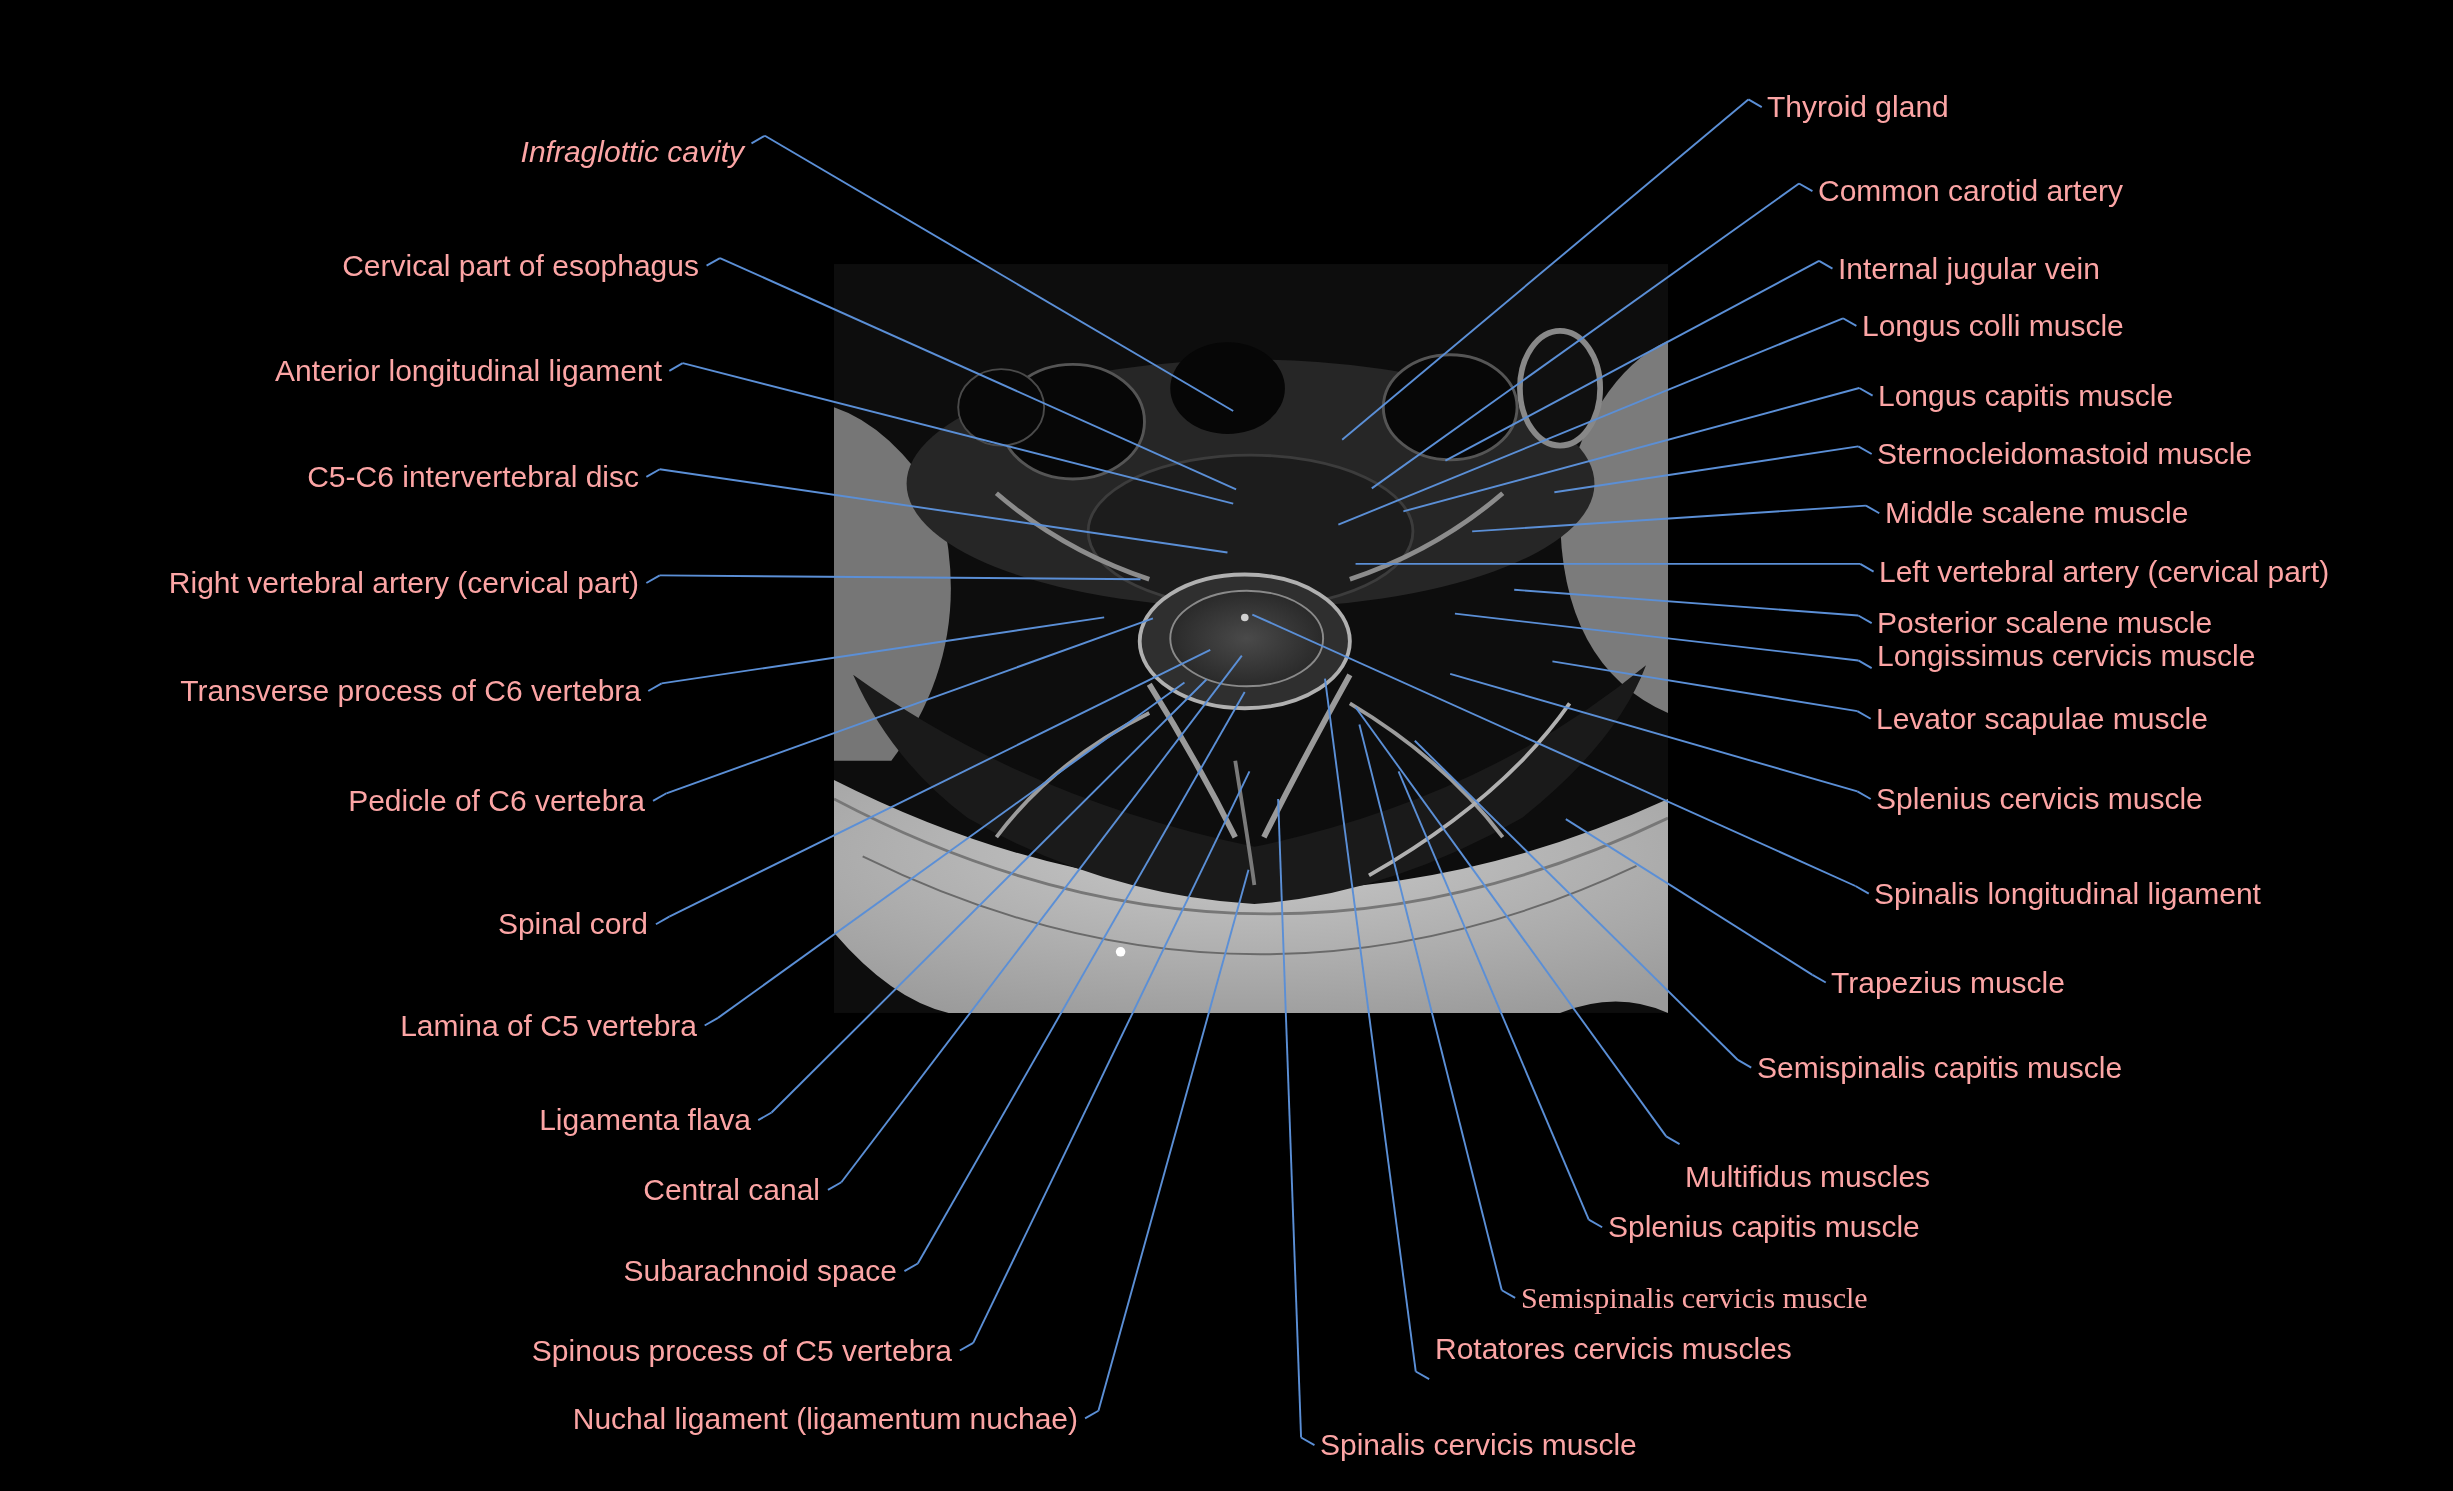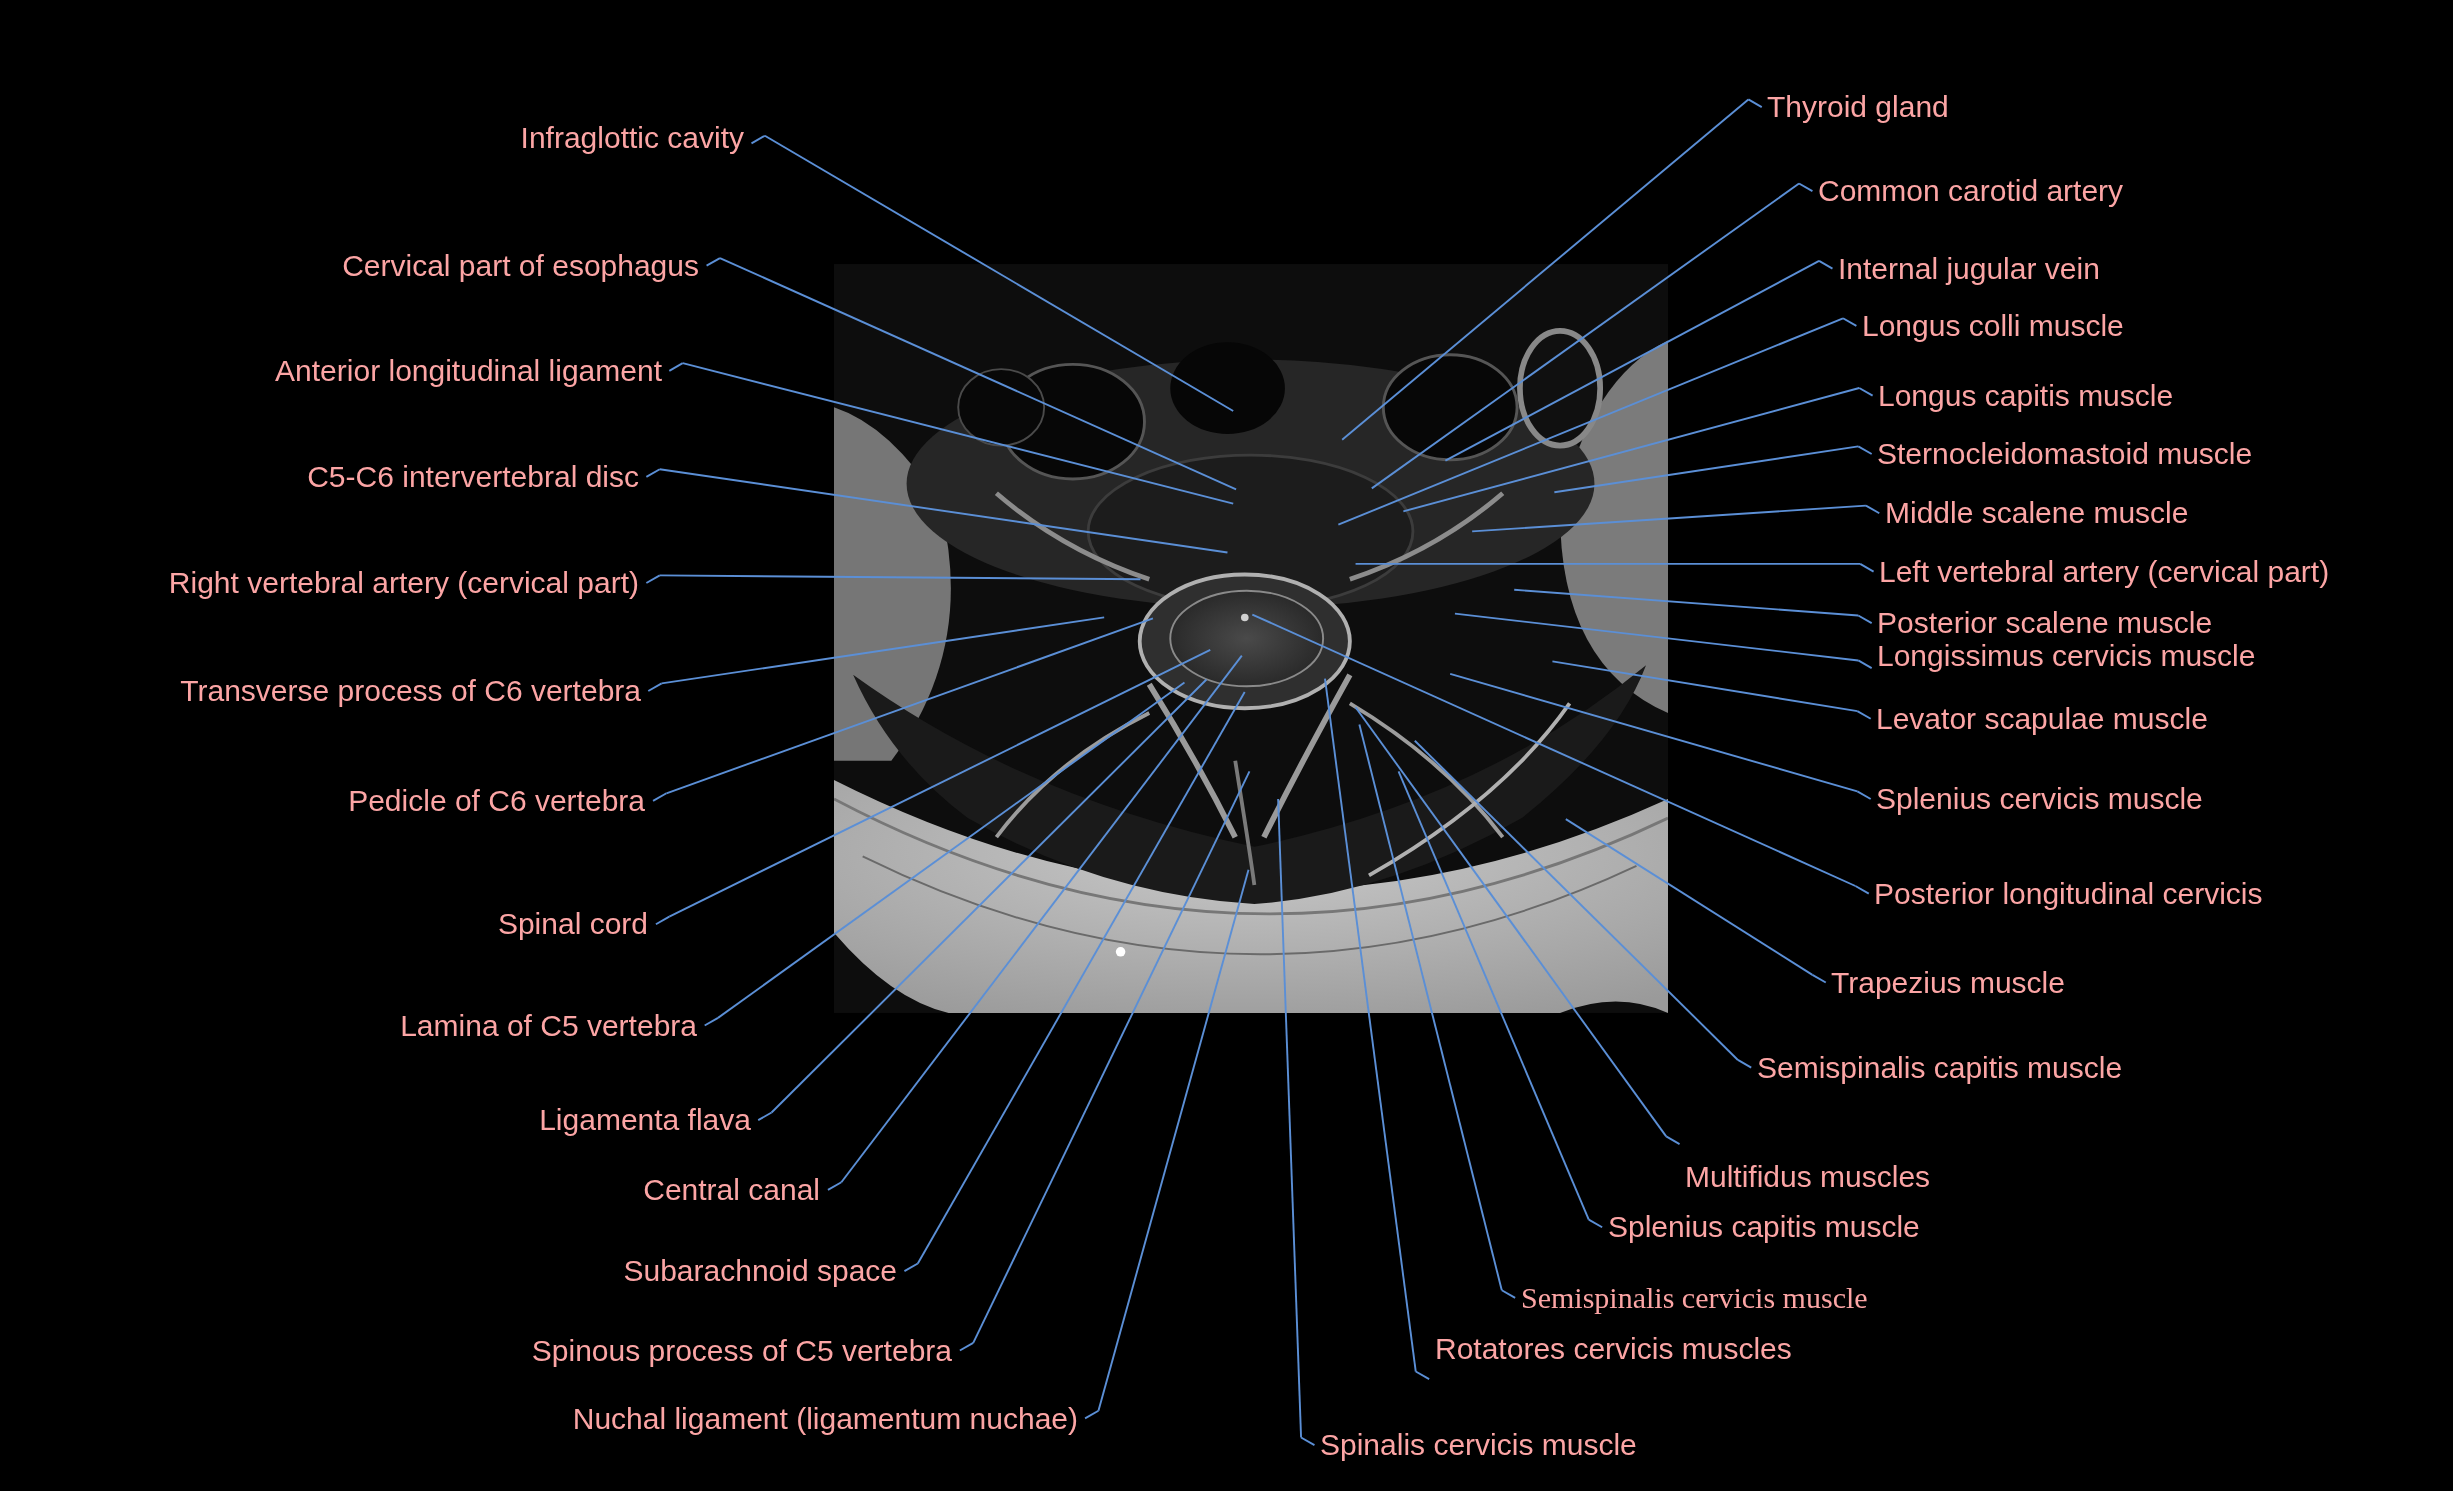--- a/index.html
+++ b/index.html
@@ -131,21 +131,21 @@
       <line x1="1662" y1="1276" x2="1463" y2="807" stroke="#5b8fd6" stroke-width="2"></line>
       <line x1="1585" y1="1358" x2="1571" y2="1350" stroke="#5b8fd6" stroke-width="2"></line>
       <line x1="1571" y1="1350" x2="1422" y2="758" stroke="#5b8fd6" stroke-width="2"></line>
       <line x1="1495" y1="1443" x2="1481" y2="1435" stroke="#5b8fd6" stroke-width="2"></line>
       <line x1="1481" y1="1435" x2="1386" y2="710" stroke="#5b8fd6" stroke-width="2"></line>
       <line x1="1375" y1="1512" x2="1361" y2="1504" stroke="#5b8fd6" stroke-width="2"></line>
       <line x1="1361" y1="1504" x2="1337" y2="836" stroke="#5b8fd6" stroke-width="2"></line>
     </svg>
 
   <div id="labels-left">
-      <div class="label left" style="right: 1710px; top: 138px;">Infraglottic cavity</div>
+      <div class="label left" style="right: 1710px; top: 152px; font-style: italic;">Infraglottic cavity</div>
       <div class="label left" style="right: 1755px; top: 266px;">Cervical part of esophagus</div>
       <div class="label left" style="right: 1792px; top: 371px;">Anterior longitudinal ligament</div>
       <div class="label left" style="right: 1815px; top: 477px;">C5-C6 intervertebral disc</div>
       <div class="label left" style="right: 1815px; top: 583px;">Right vertebral artery (cervical part)</div>
       <div class="label left" style="right: 1813px; top: 691px;">Transverse process of C6 vertebra</div>
       <div class="label left" style="right: 1809px; top: 801px;">Pedicle of C6 vertebra</div>
       <div class="label left" style="right: 1806px; top: 924px;">Spinal cord</div>
       <div class="label left" style="right: 1757px; top: 1026px;">Lamina of C5 vertebra</div>
       <div class="label left" style="right: 1703px; top: 1120px;">Ligamenta flava</div>
       <div class="label left" style="right: 1634px; top: 1190px;">Central canal</div>
@@ -159,21 +159,21 @@
       <div class="label right" style="left: 1838px; top: 269px;">Internal jugular vein</div>
       <div class="label right" style="left: 1862px; top: 326px; text-align: center;">Longus colli muscle</div>
       <div class="label right" style="left: 1878px; top: 396px;">Longus capitis muscle</div>
       <div class="label right" style="left: 1877px; top: 454px;">Sternocleidomastoid muscle</div>
       <div class="label right" style="left: 1885px; top: 513px;">Middle scalene muscle</div>
       <div class="label right" style="left: 1879px; top: 572px;">Left vertebral artery (cervical part)</div>
       <div class="label right" style="left: 1877px; top: 623px;">Posterior scalene muscle</div>
       <div class="label right" style="left: 1877px; top: 656px;">Longissimus cervicis muscle</div>
       <div class="label right" style="left: 1876px; top: 719px;">Levator scapulae muscle</div>
       <div class="label right" style="left: 1876px; top: 799px;">Splenius cervicis muscle</div>
-      <div class="label right" style="left: 1874px; top: 894px;">Posterior longitudinal cervicis</div>
+      <div class="label right" style="left: 1874px; top: 894px;">Spinalis longitudinal ligament</div>
       <div class="label right" style="left: 1831px; top: 983px;">Trapezius muscle</div>
       <div class="label right" style="left: 1757px; top: 1068px;">Semispinalis capitis muscle</div>
       <div class="label right" style="left: 1685px; top: 1144px; margin-top: 33px;">Multifidus muscles</div>
       <div class="label right" style="left: 1608px; top: 1227px;">Splenius capitis muscle</div>
       <div class="label right" style="left: 1521px; top: 1298px; font-family: Liberation Serif, serif;">Semispinalis cervicis muscle</div>
       <div class="label right" style="left: 1435px; top: 1349px;">Rotatores cervicis muscles</div>
       <div class="label right" style="left: 1320px; top: 1445px;">Spinalis cervicis muscle</div>
     </div>
 </div>
 

